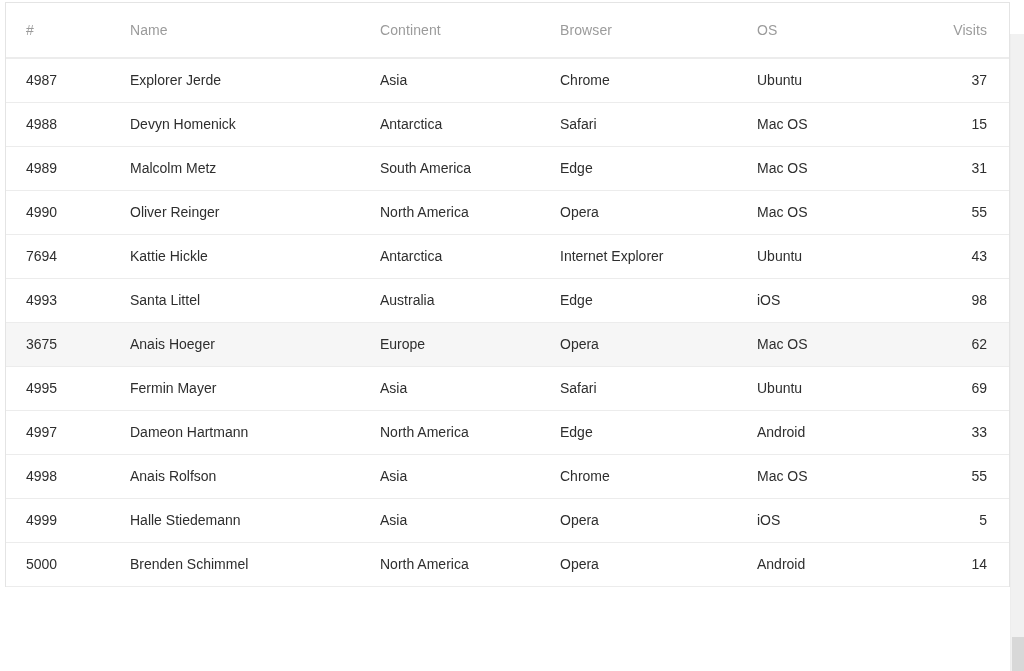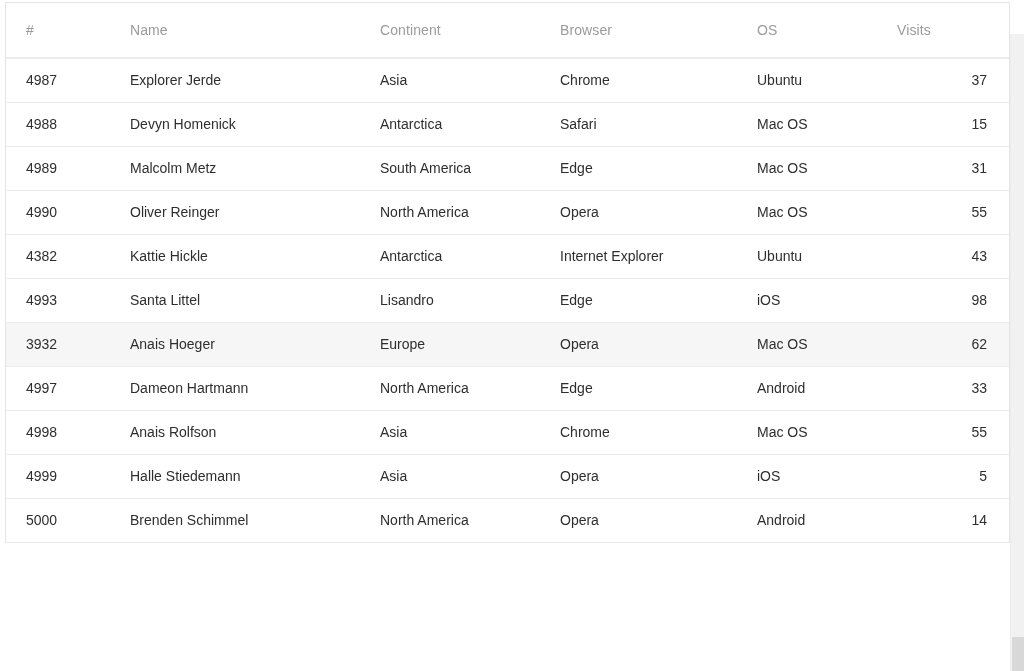--- a/index.html
+++ b/index.html
@@ -70,20 +70,21 @@
     color: #9b9b9b;
     text-align: left;
     vertical-align: middle;
     border-bottom: 2px solid #ececec;
     background: #ffffff;
     white-space: nowrap;
     letter-spacing: 0.1px;
     box-sizing: border-box;
   }
   thead th.align-right {
+    text-align: right;
     padding: 0 22px 0 0;
   }
 
   tbody td {
     height: 44px;
     padding: 0 0 0 20px;
     font-size: 14px;
     font-weight: 400;
     color: #2e2e2e;
     text-align: left;
@@ -177,42 +178,50 @@
             </tr>
             <tr>
               <td>4990</td>
               <td>Oliver Reinger</td>
               <td>North America</td>
               <td>Opera</td>
               <td>Mac OS</td>
               <td class="align-right">55</td>
             </tr>
             <tr>
-              <td>4382</td>
+              <td>7694</td>
               <td>Kattie Hickle</td>
               <td>Antarctica</td>
               <td>Internet Explorer</td>
               <td>Ubuntu</td>
               <td class="align-right">43</td>
             </tr>
             <tr>
               <td>4993</td>
               <td>Santa Littel</td>
-              <td>Lisandro</td>
+              <td>Australia</td>
               <td>Edge</td>
               <td>iOS</td>
               <td class="align-right">98</td>
             </tr>
             <tr class="row-highlight">
-              <td>3932</td>
+              <td>3675</td>
               <td>Anais Hoeger</td>
               <td>Europe</td>
               <td>Opera</td>
               <td>Mac OS</td>
               <td class="align-right">62</td>
+            </tr>
+            <tr>
+              <td>4995</td>
+              <td>Fermin Mayer</td>
+              <td>Asia</td>
+              <td>Safari</td>
+              <td>Ubuntu</td>
+              <td class="align-right">69</td>
             </tr>
             <tr>
               <td>4997</td>
               <td>Dameon Hartmann</td>
               <td>North America</td>
               <td>Edge</td>
               <td>Android</td>
               <td class="align-right">33</td>
             </tr>
             <tr>

